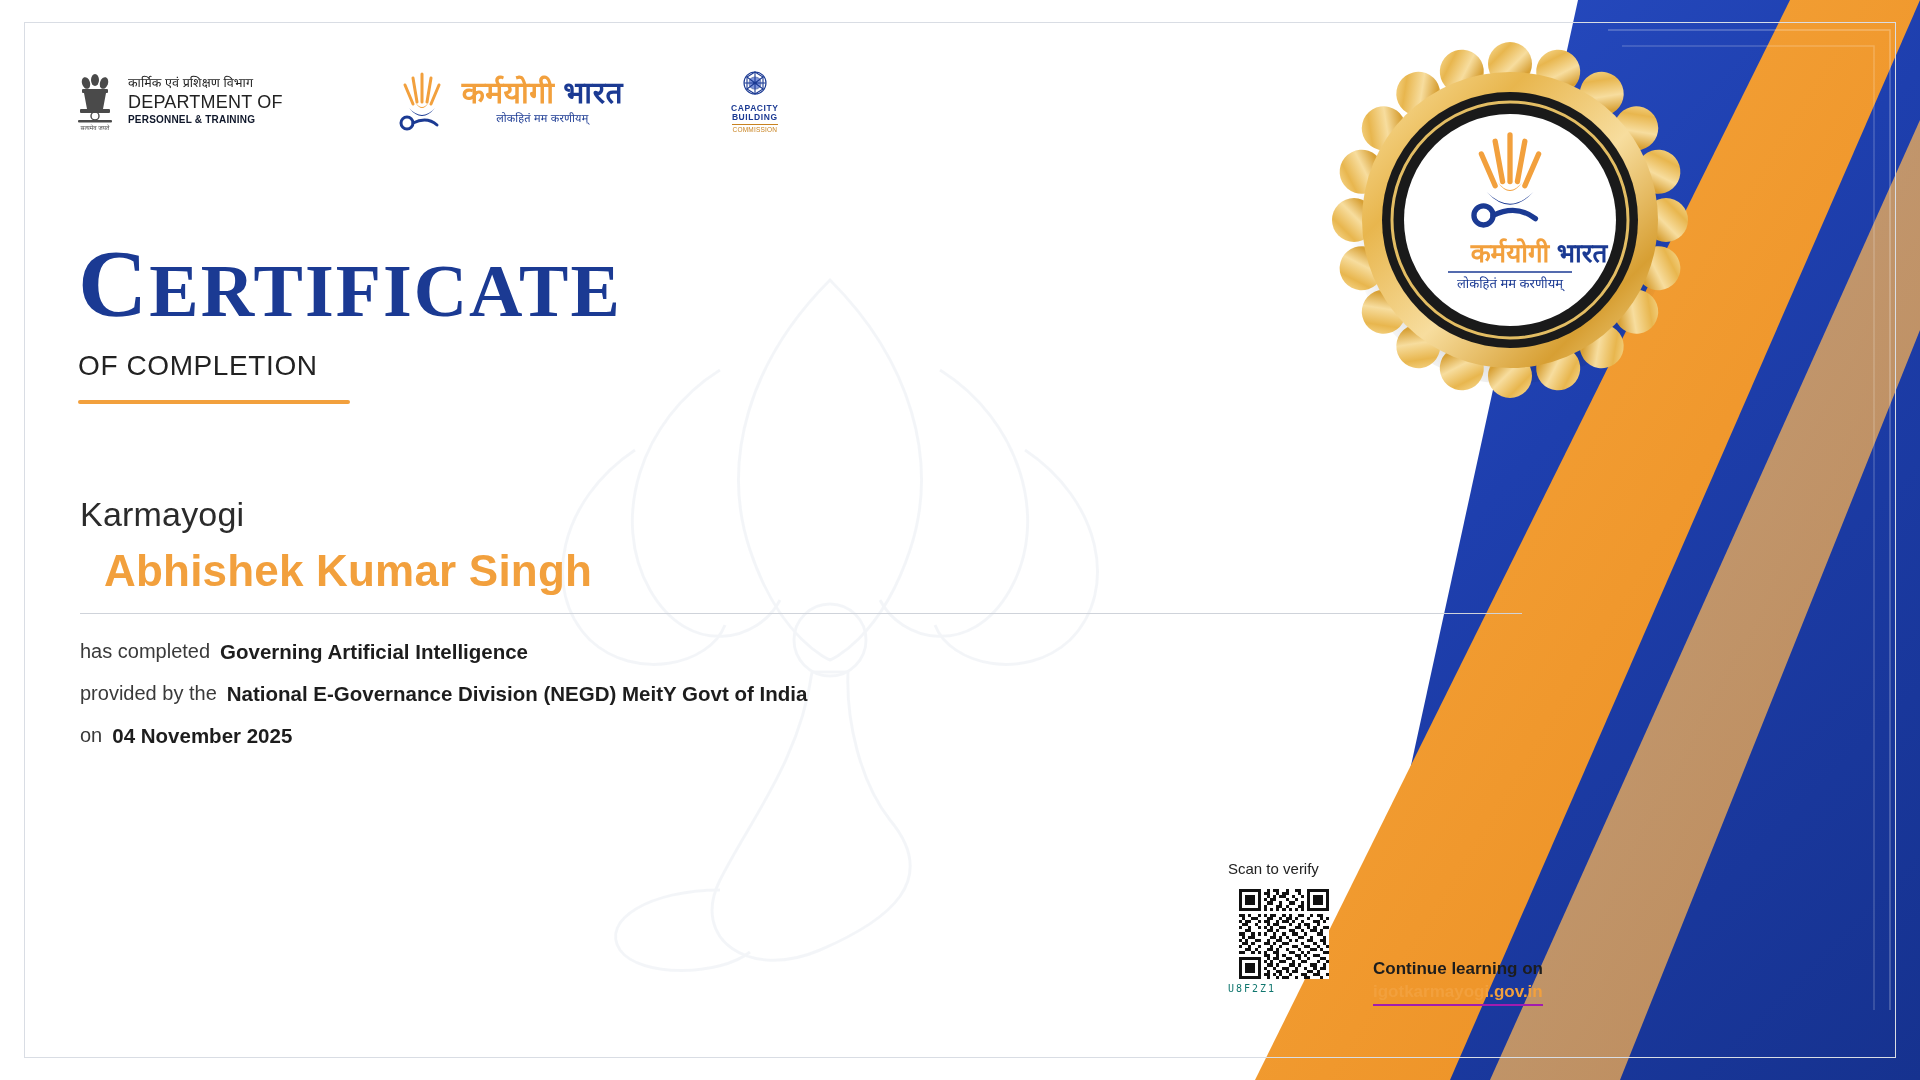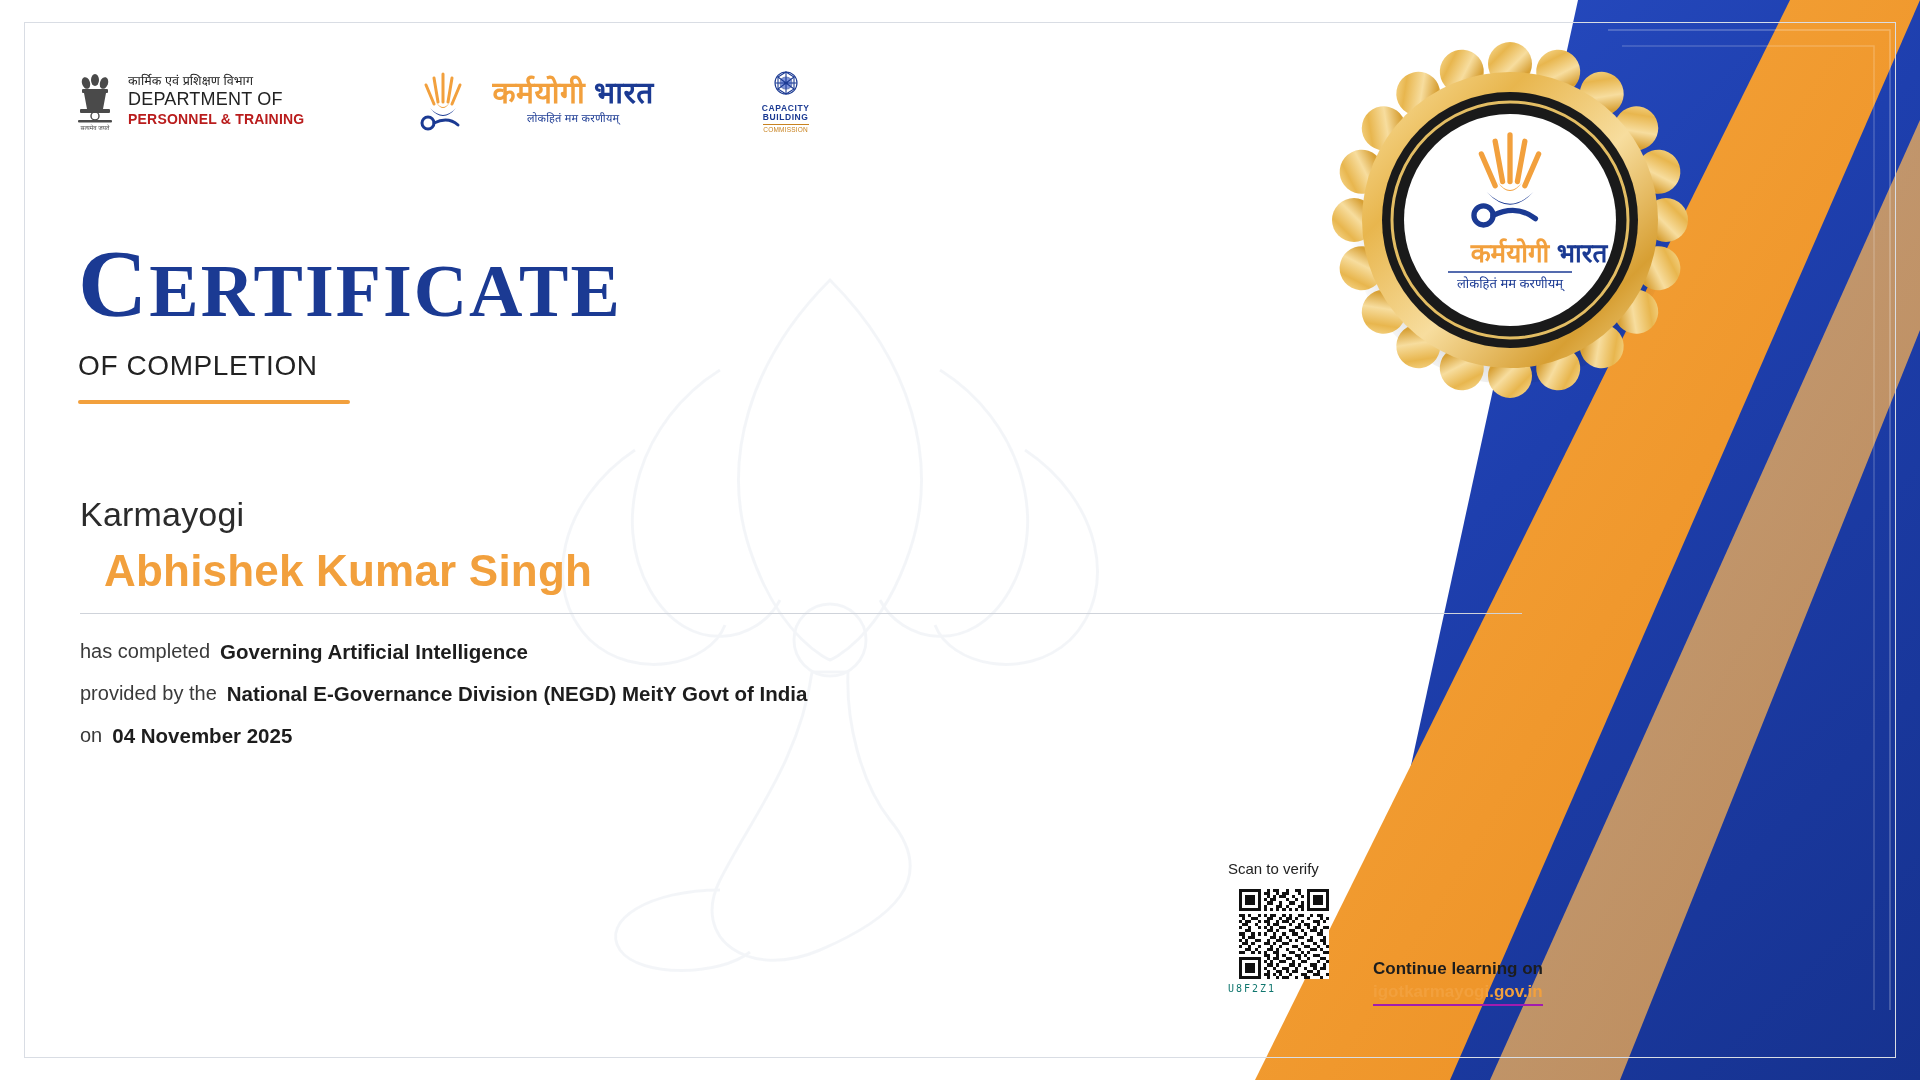--- a/index.html
+++ b/index.html
@@ -96,31 +96,31 @@
     font-size: 12.5px;
     letter-spacing: .1px;
     color: #222;
   }
   .dopt-l1 {
     font-size: 18px;
     color: #222;
     letter-spacing: .2px;
   }
   .dopt-l2 {
-    font-size: 14px;
+    font-size: 10px;
     font-weight: bold;
-    color: #b91c1c;
+    color: #0f172a;
     letter-spacing: .2px;
   }
 
   .logo-kb {
     margin-left: 110px;
     display: flex;
     align-items: center;
-    gap: 20px;
+    gap: 11px;
   }
   .kb-word {
     display: flex;
     flex-direction: column;
     align-items: center;
     line-height: 1;
   }
   .kb-main {
     font-size: 30px;
     font-weight: bold;

